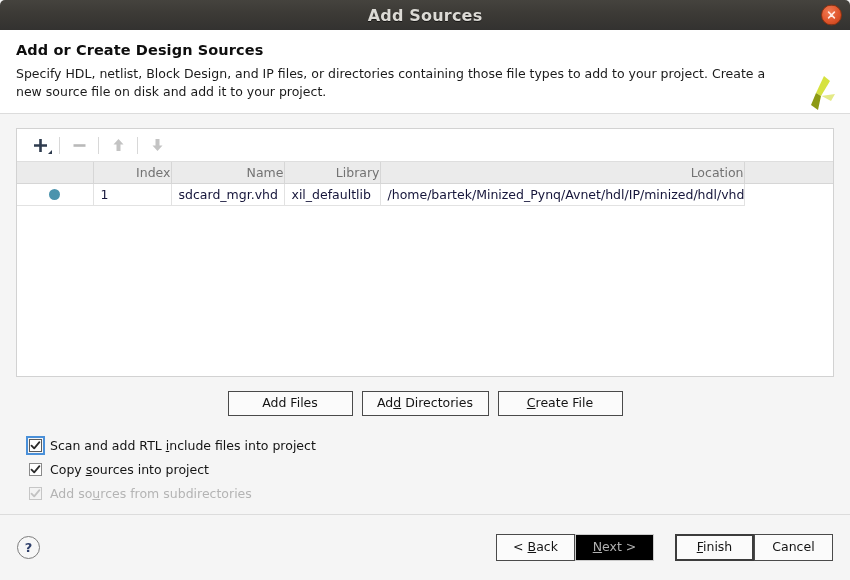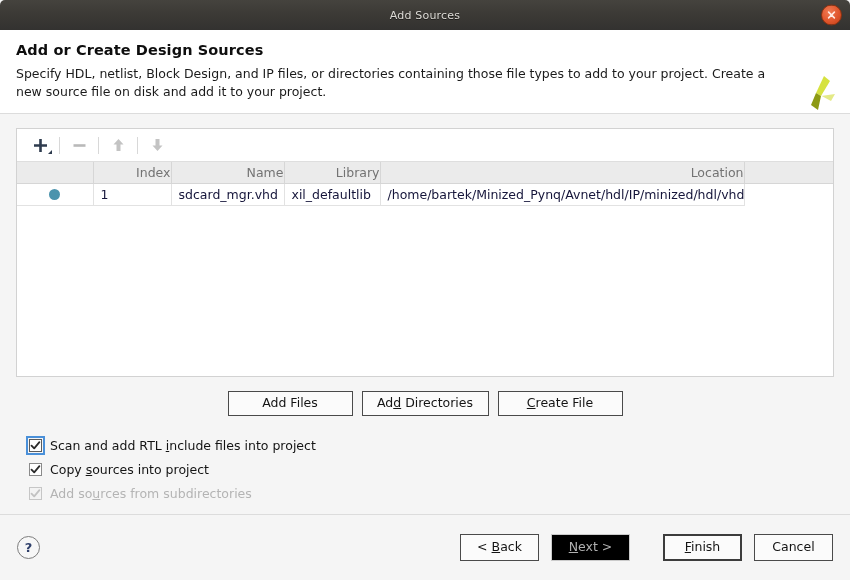--- a/index.html
+++ b/index.html
@@ -30,22 +30,22 @@
     background: linear-gradient(to bottom, #45433e 0%, #3b3935 50%, #333230 100%);
     position: relative;
     display: flex;
     align-items: center;
     justify-content: center;
     border-top-left-radius: 5px;
     border-top-right-radius: 5px;
   }
   .titlebar-title {
     color: #dcdad5;
-    font-size: 11px;
-    font-weight: normal;
+    font-size: 16px;
+    font-weight: bold;
     letter-spacing: .2px;
     text-shadow: 0 1px 0 rgba(0,0,0,.55);
   }
   .close-btn {
     position: absolute;
     right: 8px;
     top: 50%;
     transform: translateY(-50%);
     width: 19px;
     height: 19px;
@@ -266,21 +266,21 @@
     justify-content: center;
     font-size: 13px;
     font-weight: bold;
     color: #30406b;
     cursor: pointer;
     box-sizing: border-box;
   }
   .footer-spacer { flex: 1 1 auto; }
   .nav-buttons {
     display: flex;
-    gap: 12px;
+    gap: 0;
   }
   button.navbtn {
     font-family: "DejaVu Sans", sans-serif;
     font-size: 12.5px;
     min-width: 79px;
     height: 27px;
     background: #fbfbfb;
     border: 1px solid #4a4a4a;
     color: #141414;
     cursor: pointer;

